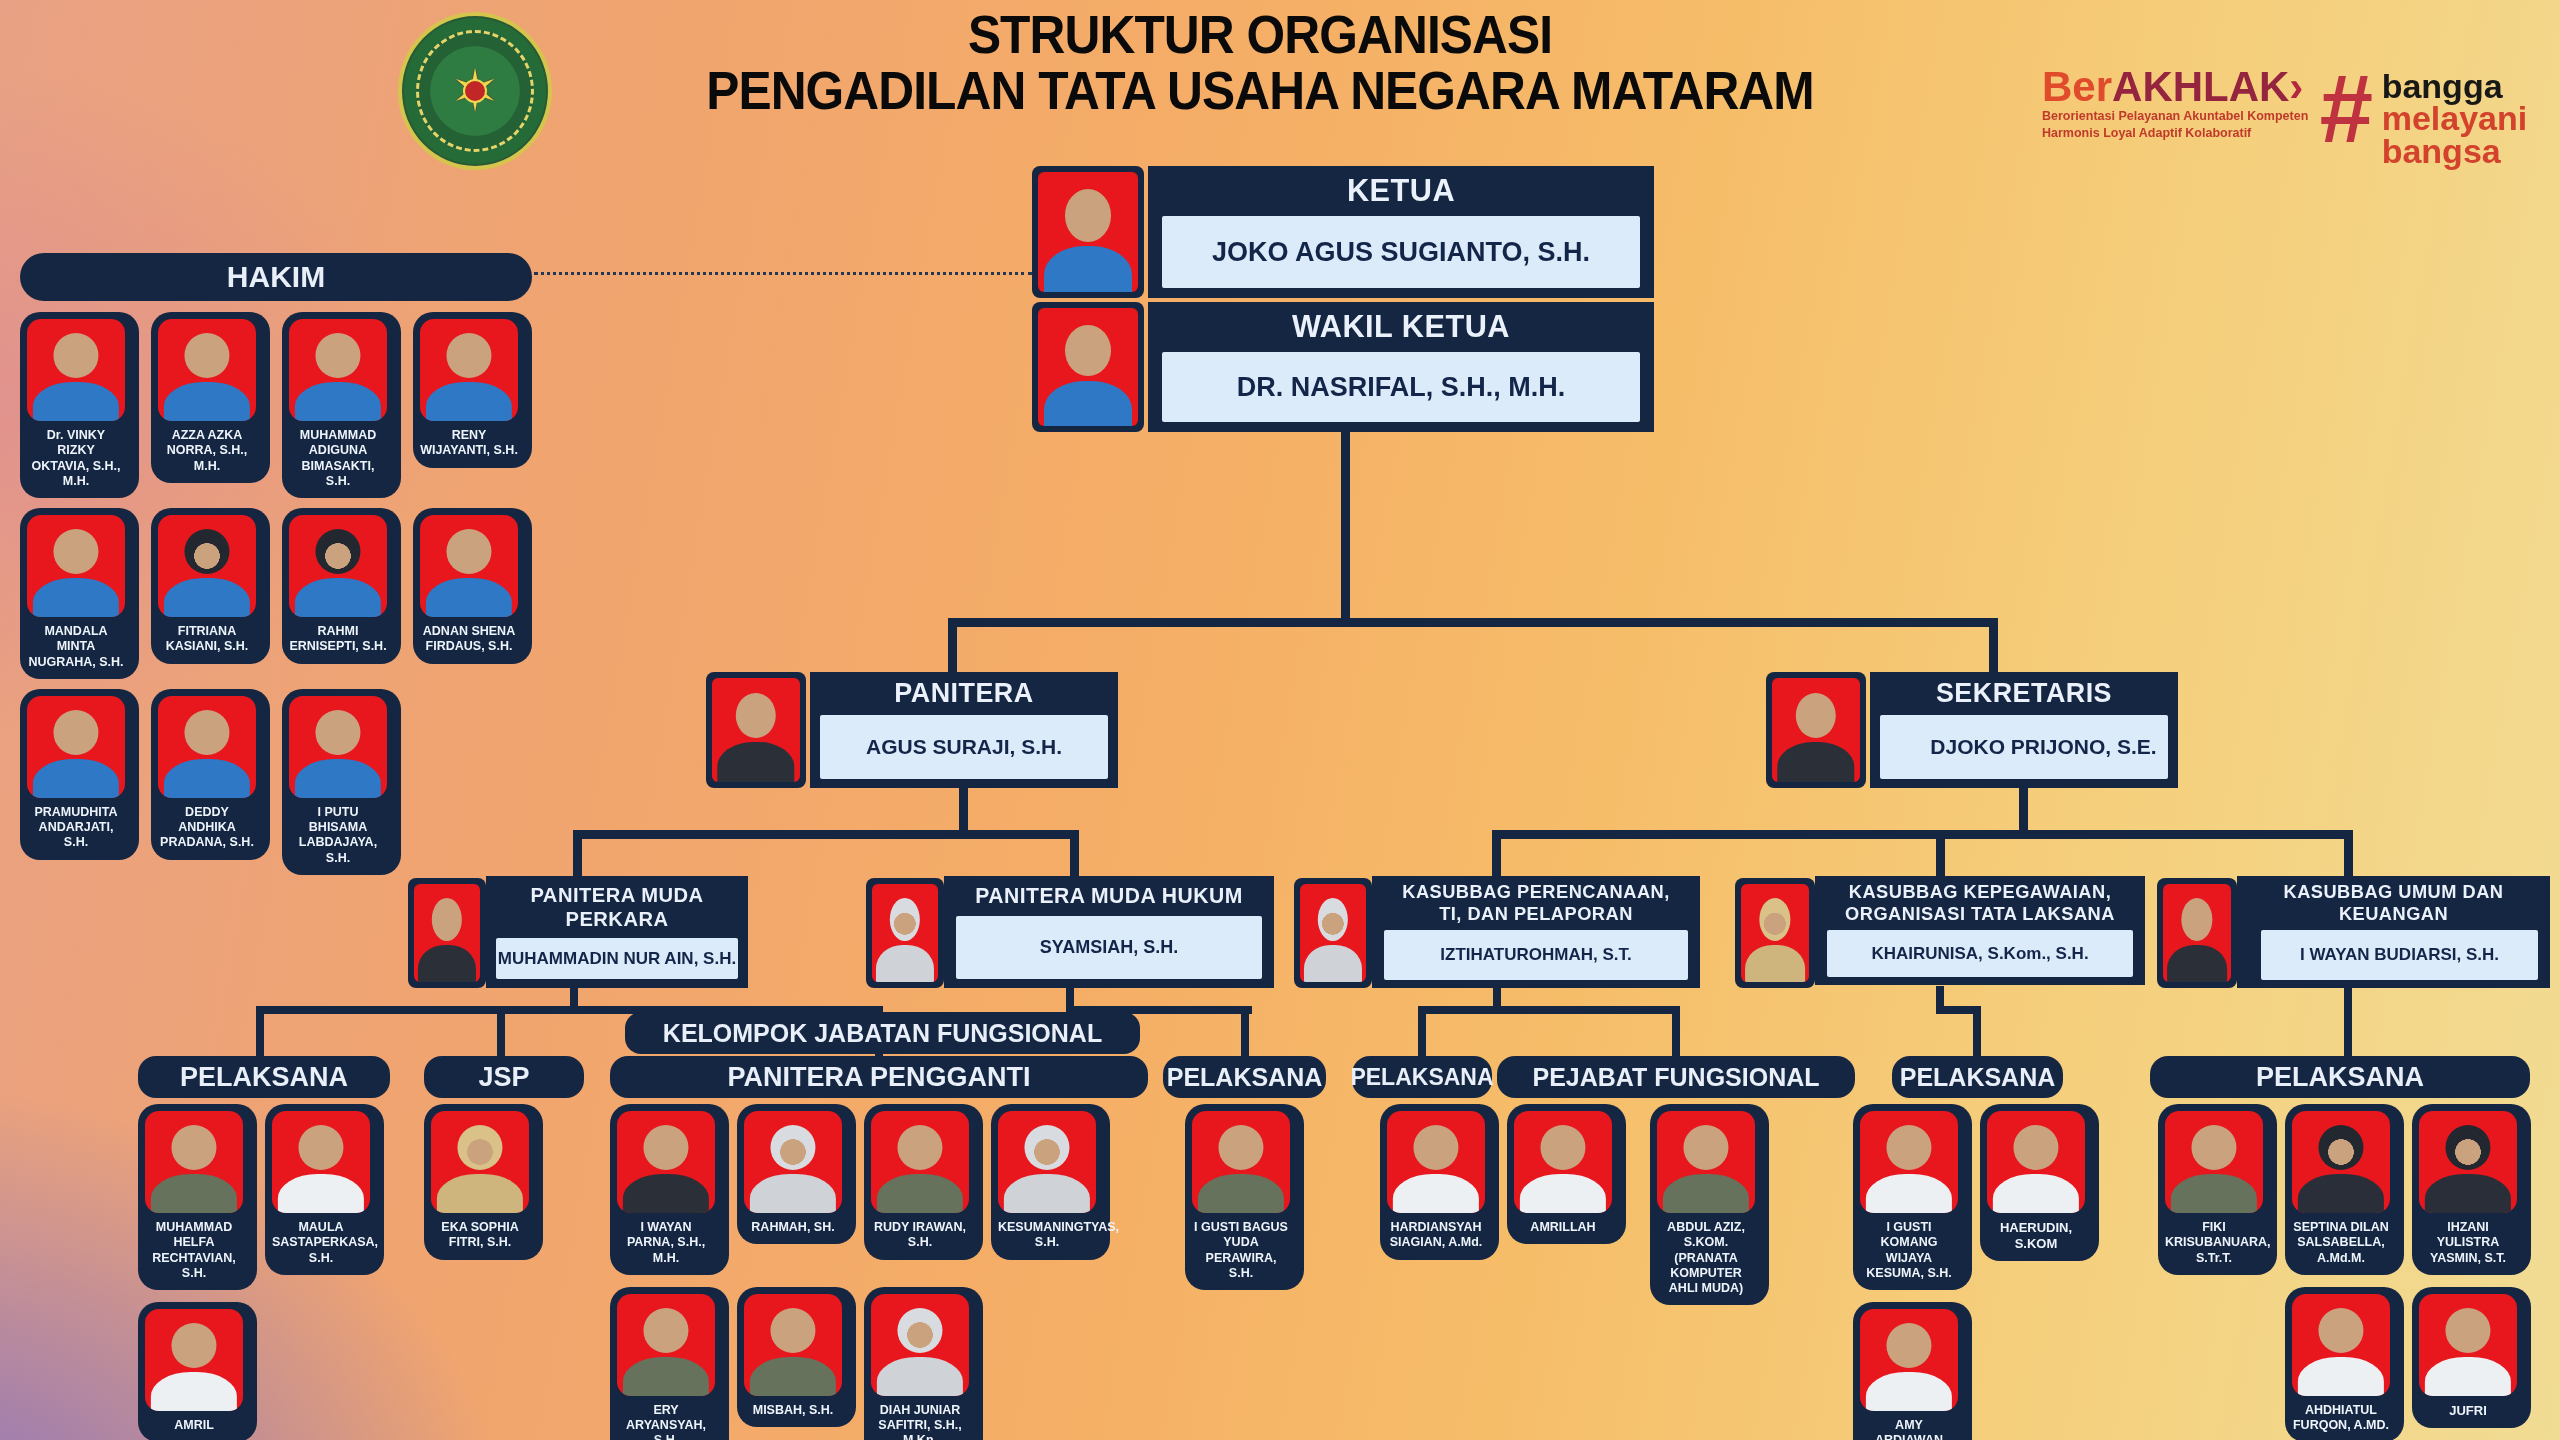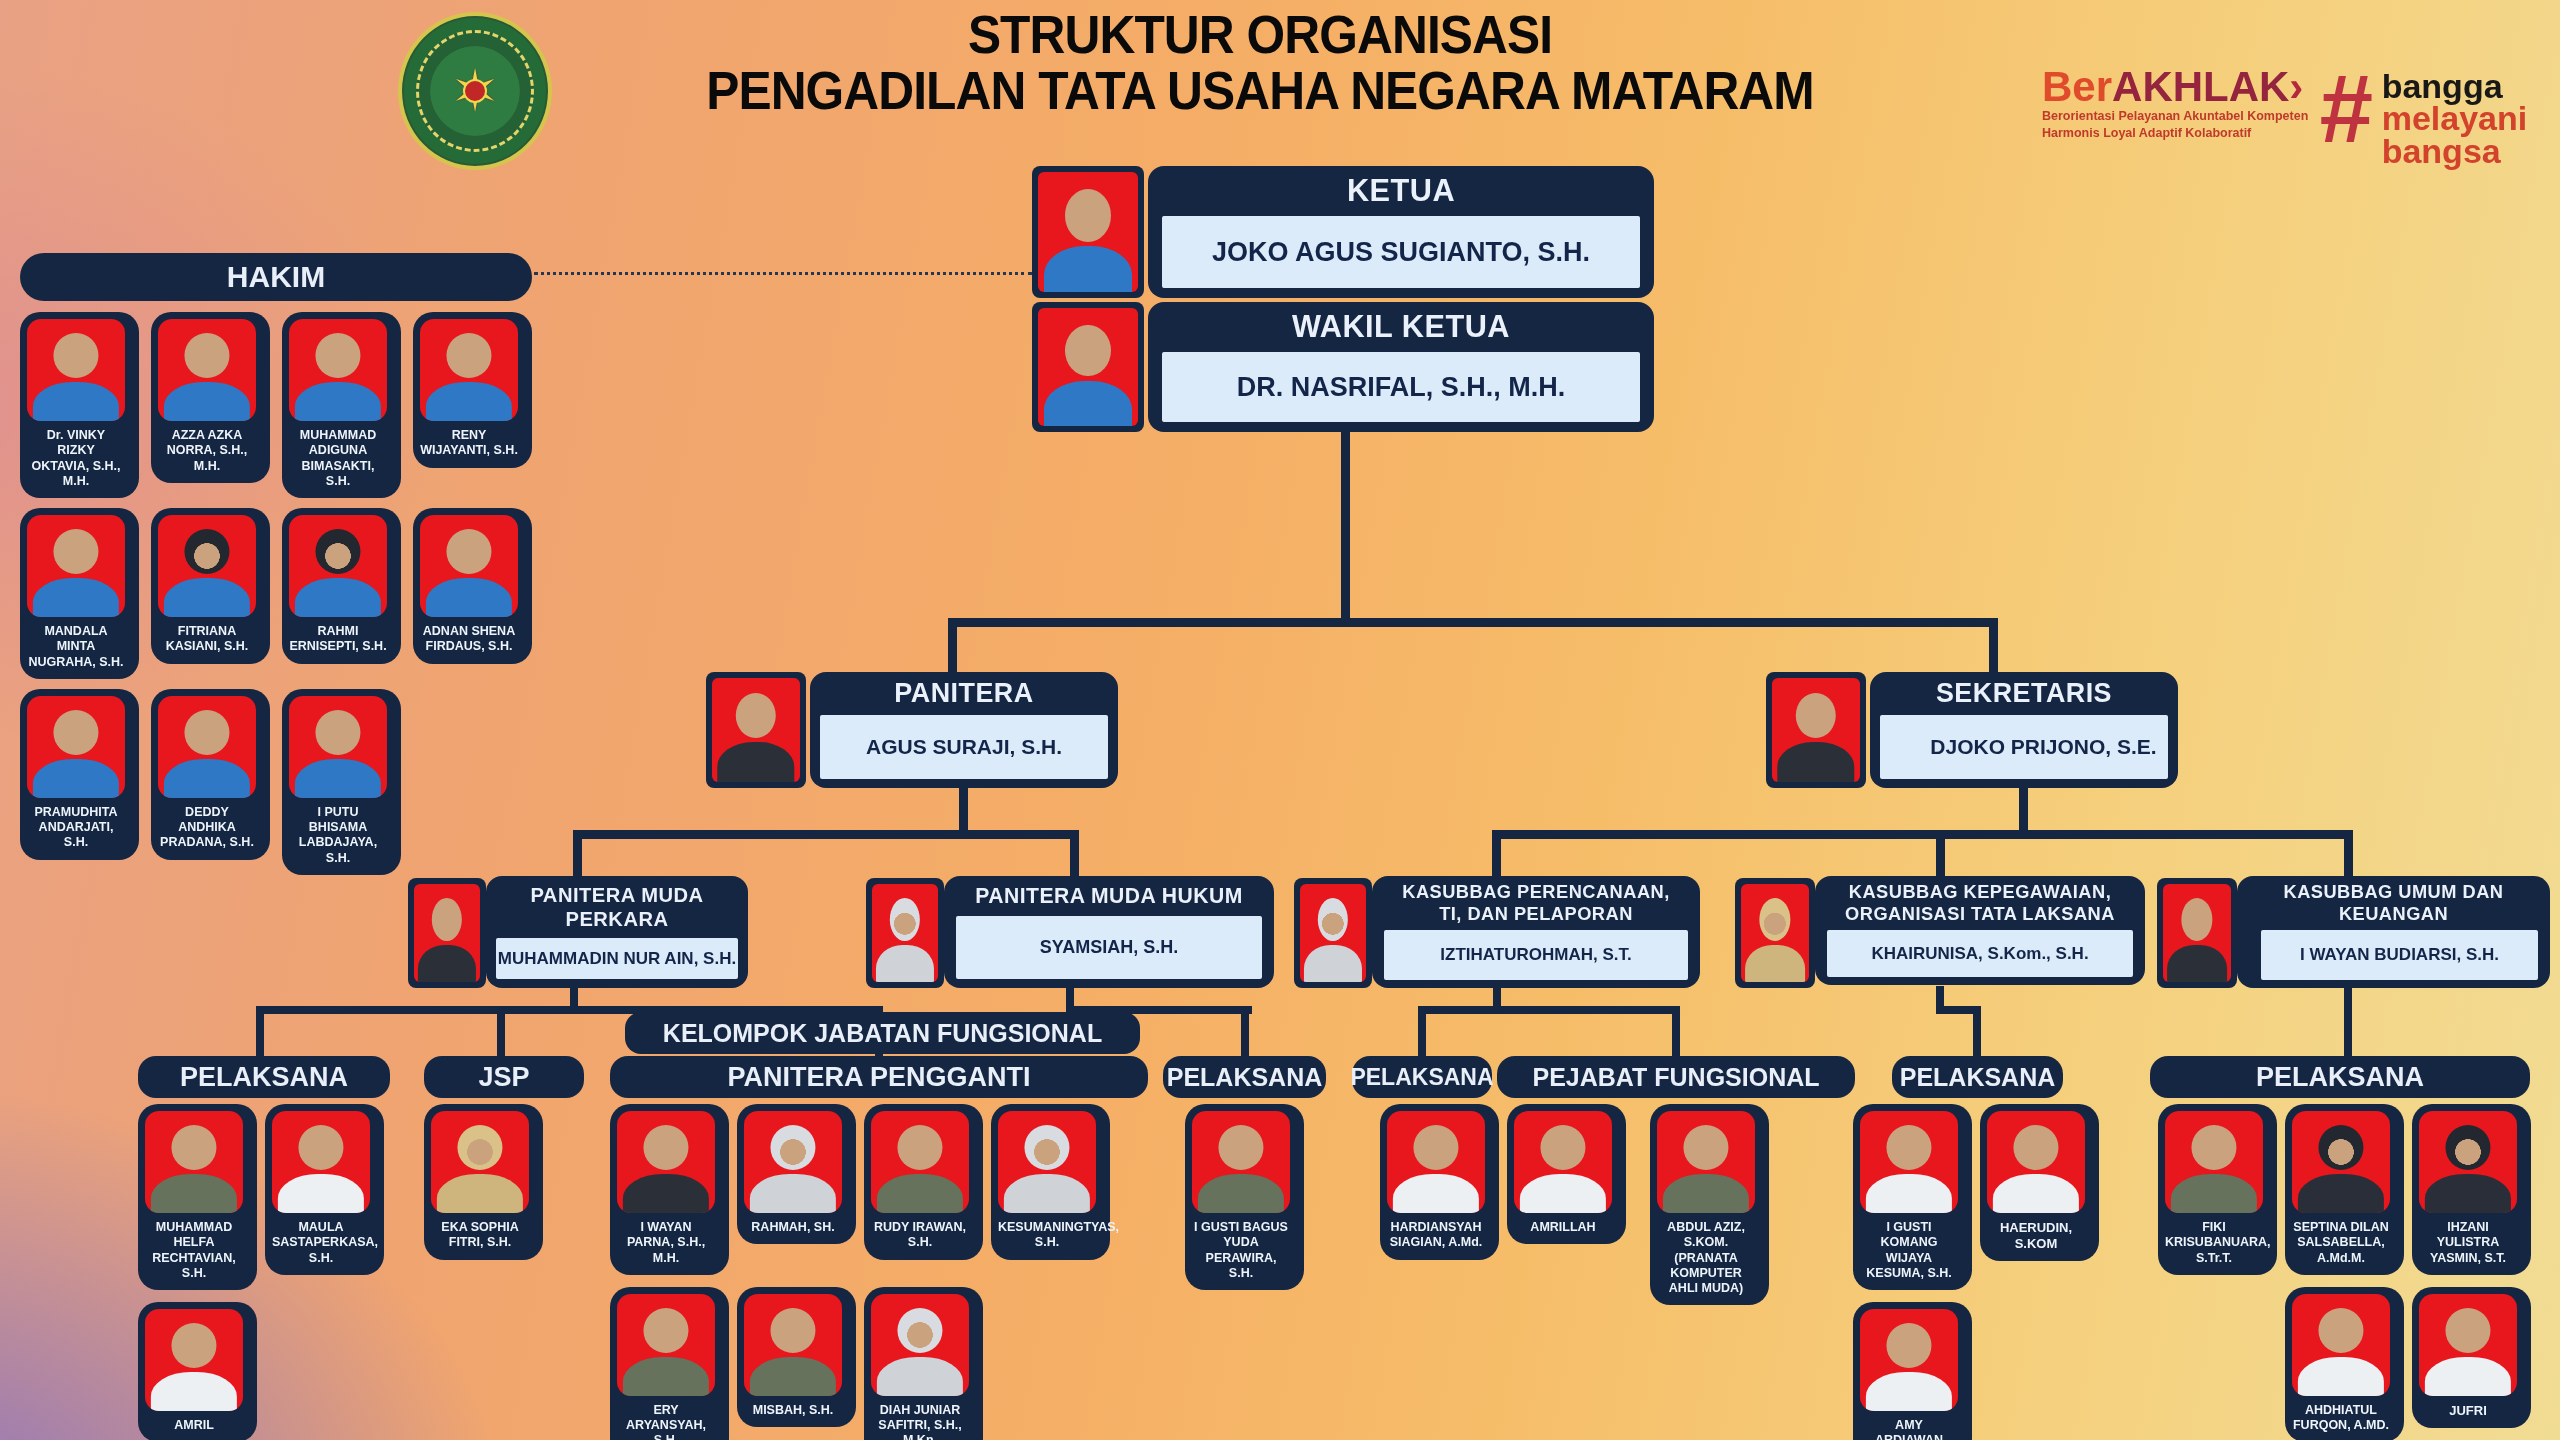--- a/index.html
+++ b/index.html
@@ -47,21 +47,21 @@
   .photo::after{content:"";position:absolute;left:50%;bottom:-14%;width:88%;height:52%;transform:translateX(-50%);
     border-radius:46% 46% 0 0;background:var(--body);}
   .v-robe{--body:#2e78c6;}
   .v-suit{--body:#2b3038;}
   .v-green{--body:#66725c;}
   .v-white{--body:#edf0f2;}
   .v-hijab-light{--head:#d8dbdf;--body:#cfd3d8;}
   .v-hijab-gold{--head:#d9c188;--body:#cdb57d;}
   .v-hijab-dark{--head:#23272f;--body:#2a2e38;}
   
-  .tbox{background:#152642;color:#eaf1fa;z-index:2;border-radius:16px;display:flex;flex-direction:column;}
+  .tbox{background:#152642;color:#eaf1fa;z-index:2;border-radius:0;display:flex;flex-direction:column;}
   .ttitle{text-align:center;font-weight:800;letter-spacing:.5px;transform:scaleX(.96);}
   .tname{background:#dcebfa;color:#13264a;font-weight:800;text-align:center;border-radius:2px;
     display:flex;align-items:center;justify-content:center;}
   
   .pill{background:#152642;color:#e9eff8;font-weight:800;display:flex;align-items:center;justify-content:center;
     z-index:2;transform-origin:center;}
   
   .grid{display:flex;flex-wrap:wrap;align-items:flex-start;z-index:2;}
   .card{background:#152642;border-radius:20px;padding:7px 14px 9px 7px;width:119px;box-sizing:border-box;z-index:2;}
   .card .photo{height:102px;border-radius:14px;}

